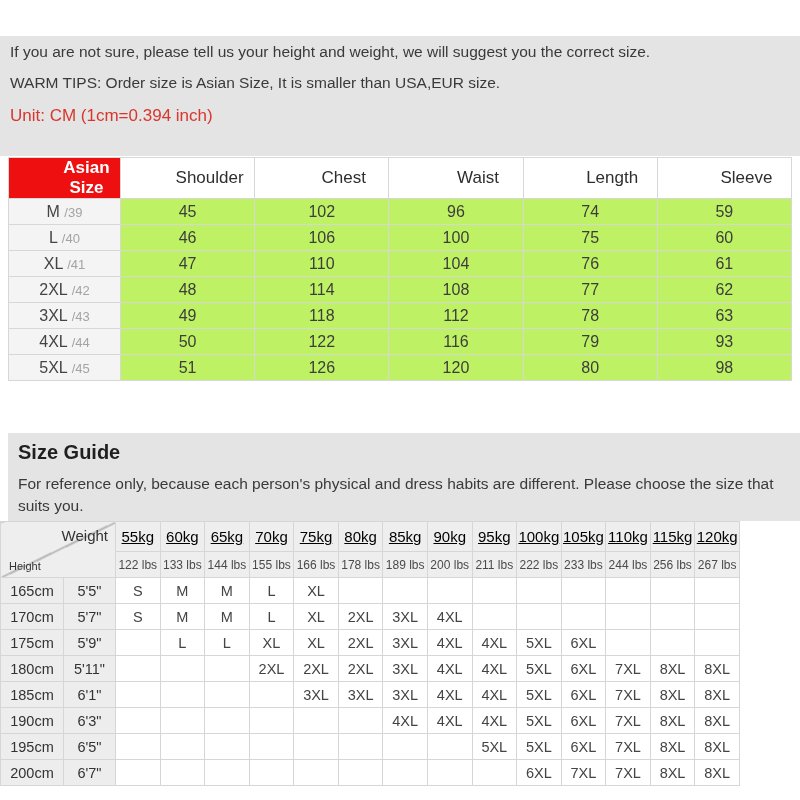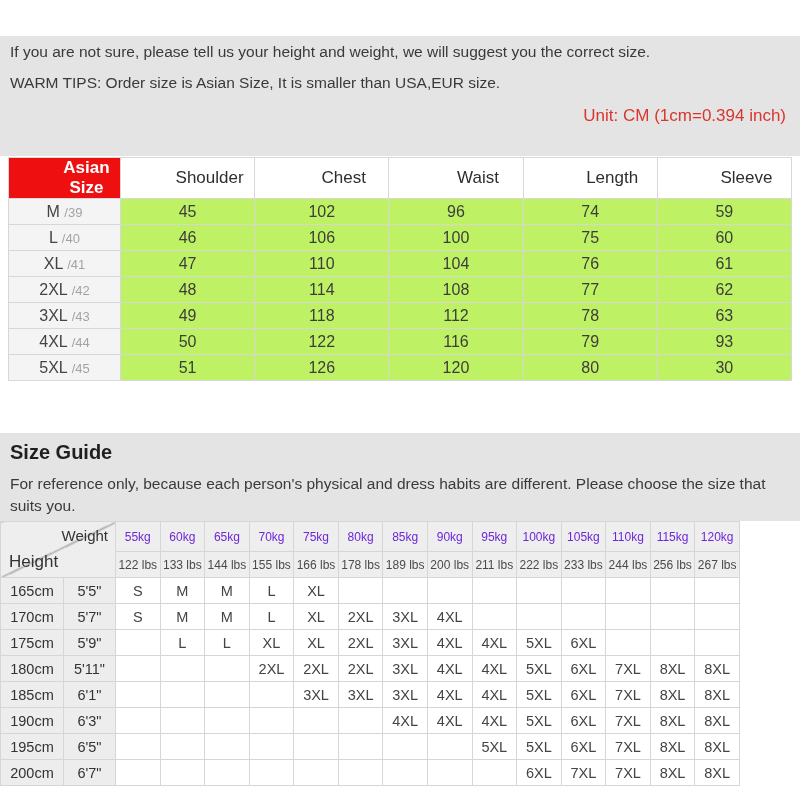--- a/index.html
+++ b/index.html
@@ -3,50 +3,50 @@
 <meta charset="utf-8">
 <style>
   html,body{margin:0;padding:0;}
   body{
     width:800px;height:800px;background:#ffffff;
     font-family:"Liberation Sans", sans-serif;color:#333;overflow:hidden;
   }
   .top-strip{height:36px;background:#fff;}
   .panel{background:var(--panel,#e4e4e4);box-sizing:border-box;padding:5px 12px 4px 10px;}
   .panel-top{height:120px;}
-  .panel-mid{height:88px;}
+  .panel-mid{height:88px;margin-left:8px;}
   .panel h2{font-size:20px;font-weight:700;color:#1f1f1f;margin:3px 0 9px 0;}
   .panel p{font-size:15.5px;color:#3a3a3a;margin:0 0 9px 0;line-height:1.45;}
-  .panel p.unit{color:var(--unit-red,#d9362d);text-align:right;font-size:17px;margin:7px 2px 0 0;}
+  .panel p.unit{color:var(--unit-red,#d9362d);font-size:17px;margin:7px 2px 0 0;}
 
   table{border-collapse:collapse;table-layout:fixed;}
   #sizeChartTable{width:784px;margin:1px 8px 0 8px;}
   #sizeChartTable th,#sizeChartTable td{border:1px solid #d7d7d7;text-align:center;padding:0;}
   #sizeChartTable th{font-weight:400;font-size:17px;height:26px;background:#fff;color:#2e2e2e;padding-left:44px;}
   #sizeChartTable th.accent{background:var(--accent,#ee1010);color:#fff;font-weight:700;}
   #sizeChartTable td{font-size:16px;height:25px;color:#3d3d3d;background:#bef264;}
   #sizeChartTable td.size-cell{background:#f4f4f4;color:#444;}
   .size-cell .tag{color:#a3a3a3;font-size:13px;}
 
   .gap{height:52px;background:#fff;}
 
   #sizeGuideTable{width:740px;}
   #sizeGuideTable th,#sizeGuideTable td{border:1px solid #d6d6d6;text-align:center;padding:0;font-weight:400;}
-  #sizeGuideTable .kg-cell{background:#eeeeee;font-size:12px;height:29px;color:#6d28d9;}
+  #sizeGuideTable .kg-cell{background:#eeeeee;font-size:15px;height:29px;color:#000000;text-decoration:underline;}
   #sizeGuideTable .lbs-cell{background:#eeeeee;font-size:12px;height:25px;color:#4a4a4a;}
   #sizeGuideTable .hcm,#sizeGuideTable .hft{background:#ededed;font-size:14.5px;height:25px;color:#333;}
   #sizeGuideTable .val-cell{font-size:14.5px;color:#444;height:25px;background:#fff;}
   #sizeGuideTable .corner-cell{
     position:relative;background:
       linear-gradient(to bottom right,
         rgba(0,0,0,0) calc(50% - 1px), #b8b8b8 calc(50% - 1px),
         #b8b8b8 calc(50% + 1px), rgba(0,0,0,0) calc(50% + 1px)) #eeeeee;
   }
   .corner-top{position:absolute;top:5px;right:7px;font-size:15px;color:#333;}
-  .corner-bottom{position:absolute;bottom:5px;left:8px;font-size:17px;color:#333;}
+  .corner-bottom{position:absolute;bottom:5px;left:8px;font-size:11px;color:#333;}
 </style>
 </head>
 <body>
 
 <div class="page">
 
   <div class="top-strip"></div>
 
   <section class="panel panel-top">
     <p>If you are not sure, please tell us your height and weight, we will suggest you the correct size.</p>
@@ -119,21 +119,21 @@
           <td>116</td>
           <td>79</td>
           <td>93</td>
         </tr>
         <tr>
           <td class="size-cell">5XL <span class="tag">/45</span></td>
           <td>51</td>
           <td>126</td>
           <td>120</td>
           <td>80</td>
-          <td>30</td>
+          <td>98</td>
         </tr>
       </tbody>
     </table>
 
   <div class="gap"></div>
 
   <section class="panel panel-mid">
     <h2>Size Guide</h2>
     <p>For reference only, because each person's physical and dress habits are different. Please choose the size that suits you.</p>
   </section>

